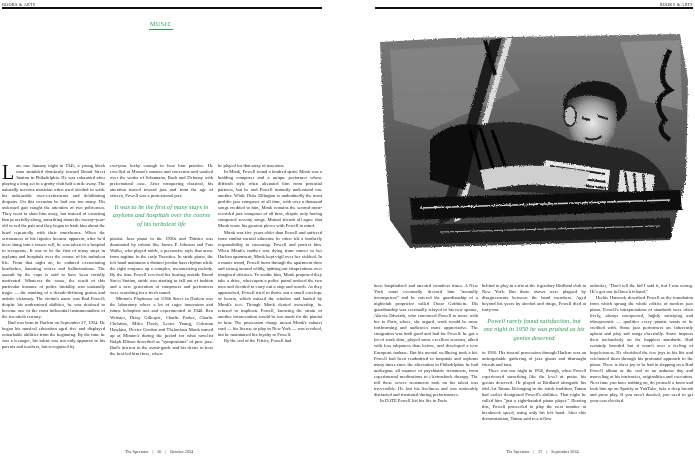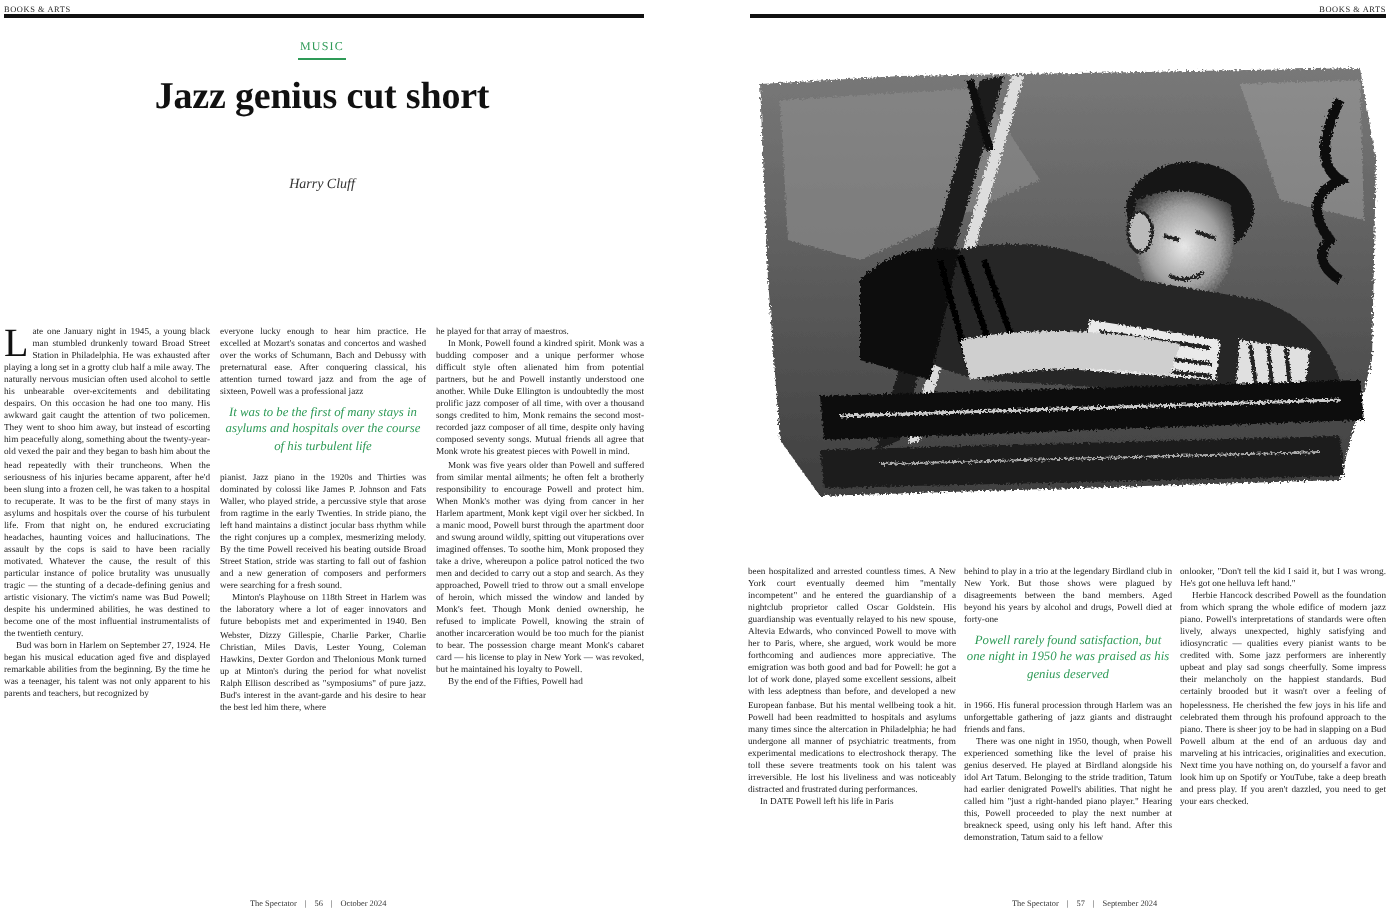--- a/index.html
+++ b/index.html
@@ -70,22 +70,20 @@
 </style>
 </head>
 <body>
 
 <div class="page left">
   <div class="section-label">BOOKS &amp; ARTS</div>
   <div class="rule"></div>
 
   <div class="kicker">MUSIC</div>
   <div class="kicker-underline"></div>
-  <h1 class="headline">Jazz genius cut short</h1>
-  <div class="byline">Harry Cluff</div>
 
   <div class="col" style="left:2px; top:163px; width:103px;">
     <p><span class="dropcap">L</span><span>ate one January night in 1945, a young black man stumbled drunkenly toward Broad Street Station in Philadelphia. He was exhausted after playing a long set in a grotty club half a mile away. The naturally nervous musician often used alcohol to settle his unbearable over-excitements and debilitating despairs. On this occasion he had one too many. His awkward gait caught the attention of two policemen. They went to shoo him away, but instead of escorting him peacefully along, something about the twenty-year-old vexed the pair and they began to bash him about the head repeatedly with their truncheons. When the seriousness of his injuries became apparent, after he'd been slung into a frozen cell, he was taken to a hospital to recuperate. It was to be the first of many stays in asylums and hospitals over the course of his turbulent life. From that night on, he endured excruciating headaches, haunting voices and hallucinations. The assault by the cops is said to have been racially motivated. Whatever the cause, the result of this particular instance of police brutality was unusually tragic — the stunting of a decade-defining genius and artistic visionary. The victim's name was Bud Powell; despite his undermined abilities, he was destined to become one of the most influential instrumentalists of the twentieth century.</span></p>
     <p>Bud was born in Harlem on September 27, 1924. He began his musical education aged five and displayed remarkable abilities from the beginning. By the time he was a teenager, his talent was not only apparent to his parents and teachers, but recognized by</p>
   </div>
 
   <div class="col" style="left:110px; top:163px; width:103px;">
     <p style="text-indent:0">everyone lucky enough to hear him practice. He excelled at Mozart's sonatas and concertos and washed over the works of Schumann, Bach and Debussy with preternatural ease. After conquering classical, his attention turned toward jazz and from the age of sixteen, Powell was a professional jazz</p>
     <div class="pullquote">It was to be the first of many stays in asylums and hospitals over the course of his turbulent life</div>
     <p style="text-indent:0">pianist. Jazz piano in the 1920s and Thirties was dominated by colossi like James P. Johnson and Fats Waller, who played stride, a percussive style that arose from ragtime in the early Twenties. In stride piano, the left hand maintains a distinct jocular bass rhythm while the right conjures up a complex, mesmerizing melody. By the time Powell received his beating outside Broad Street Station, stride was starting to fall out of fashion and a new generation of composers and performers were searching for a fresh sound.</p>

